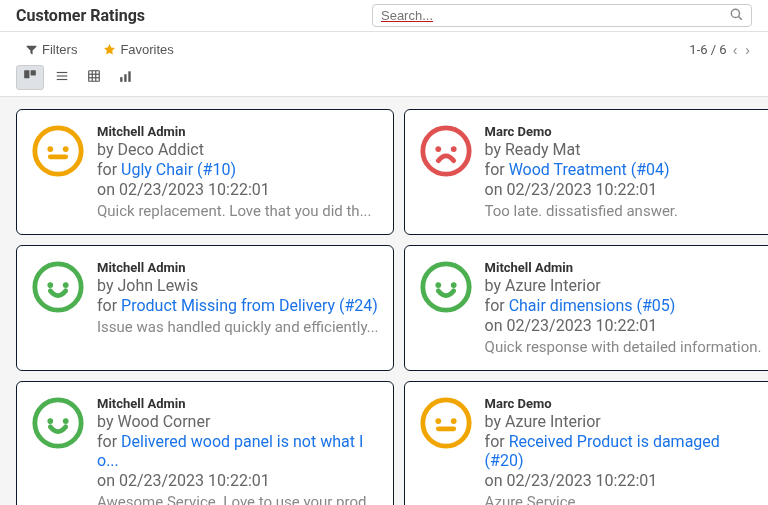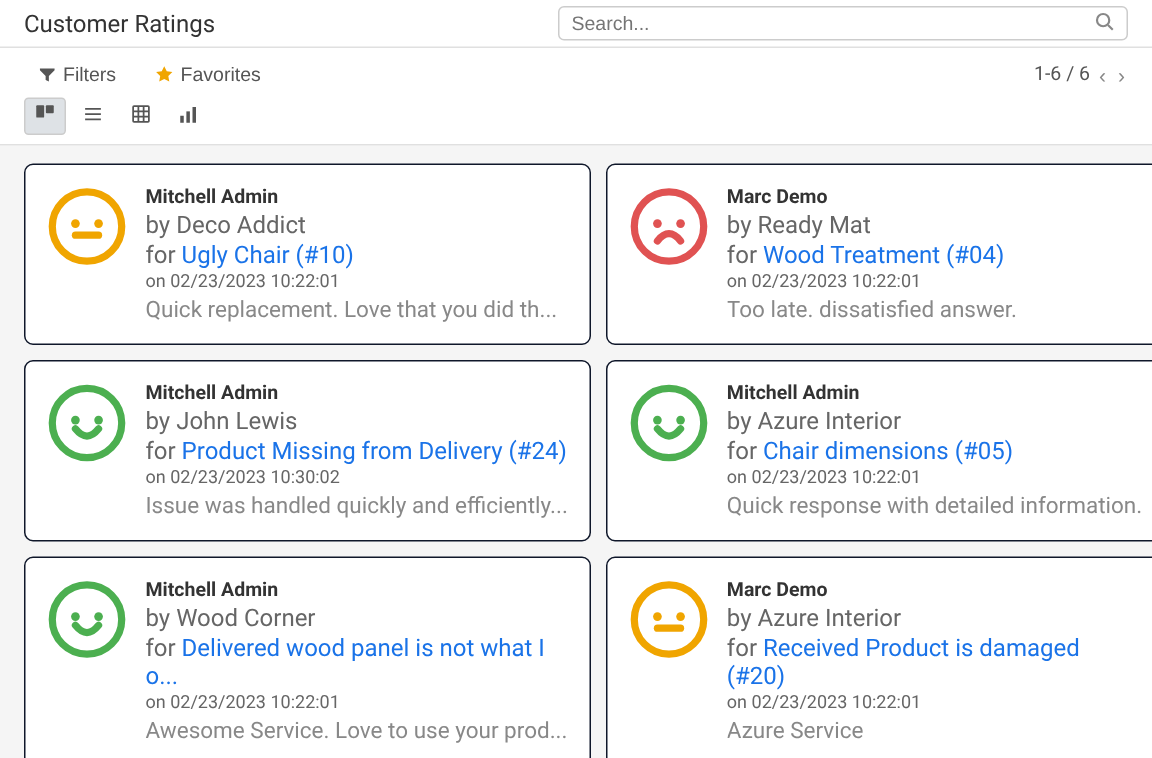--- a/index.html
+++ b/index.html
@@ -8,42 +8,43 @@
     .top-bar {
       display: flex;
       align-items: center;
       background: #fff;
       border-bottom: 1px solid #e0e0e0;
       padding: 0 16px;
       height: 32px;
     }
     .page-title {
       font-size: 16px;
-      font-weight: 400;
+      font-weight: 700;
       color: #333;
       flex: 0 0 auto;
       margin-right: auto;
     }
     .search-container {
       display: flex;
       align-items: center;
       flex: 1;
       max-width: 380px;
       margin-left: auto;
       border: 1px solid #ccc;
       border-radius: 4px;
       padding: 2px 8px;
       background: #fff;
     }
     .search-input {
       border: none;
       outline: none;
       flex: 1;
       font-size: 13px;
-      color: #0f172a;
+      color: #b91c1c;
+      text-decoration: underline;
     }
     .search-icon-btn {
       background: none;
       border: none;
       cursor: pointer;
       color: #888;
       font-size: 14px;
       padding: 0;
     }
 
@@ -151,21 +152,21 @@
       color: #666;
       margin-top: 1px;
     }
     .card-for {
       font-size: 16px;
       margin-top: 1px;
     }
     .card-for-label { color: #666; }
     .card-for-link { color: #1a73e8; cursor: pointer; }
     .card-date {
-      font-size: 12px;
+      font-size: 16px;
       color: #666;
       margin-top: 1px;
     }
     .card-comment {
       font-size: 15px;
       color: #888;
       margin-top: 3px;
       overflow: hidden;
       text-overflow: ellipsis;
       white-space: nowrap;
@@ -289,21 +290,20 @@
             <circle cx="18" cy="13" r="1.5" fill="#4caf50"></circle>
     <path class="face-mouth" d="M10 16 Q14 21 18 16" stroke="#4caf50"></path>
   </svg>
     </div>
     <div class="card-body">
       <div class="card-name">Mitchell Admin</div>
       <div class="card-by">by John Lewis</div>
       <div class="card-for">
         <span class="card-for-label">for </span><span class="card-for-link">Product Missing from Delivery (#24)</span>
       </div>
-      <div class="card-date">on 02/23/2023 10:30:02</div>
       <div class="card-comment">Issue was handled quickly and efficiently...</div>
     </div>
   </div>
       <div class="card">
     <div class="smiley">
       <svg width="54" height="54" viewBox="0 0 28 28" xmlns="http://www.w3.org/2000/svg">
     <circle cx="14" cy="14" r="12" stroke="#4caf50" stroke-width="2.5" fill="none"></circle>
     <circle cx="10" cy="13" r="1.5" fill="#4caf50"></circle>
             <circle cx="18" cy="13" r="1.5" fill="#4caf50"></circle>
     <path class="face-mouth" d="M10 16 Q14 21 18 16" stroke="#4caf50"></path>

